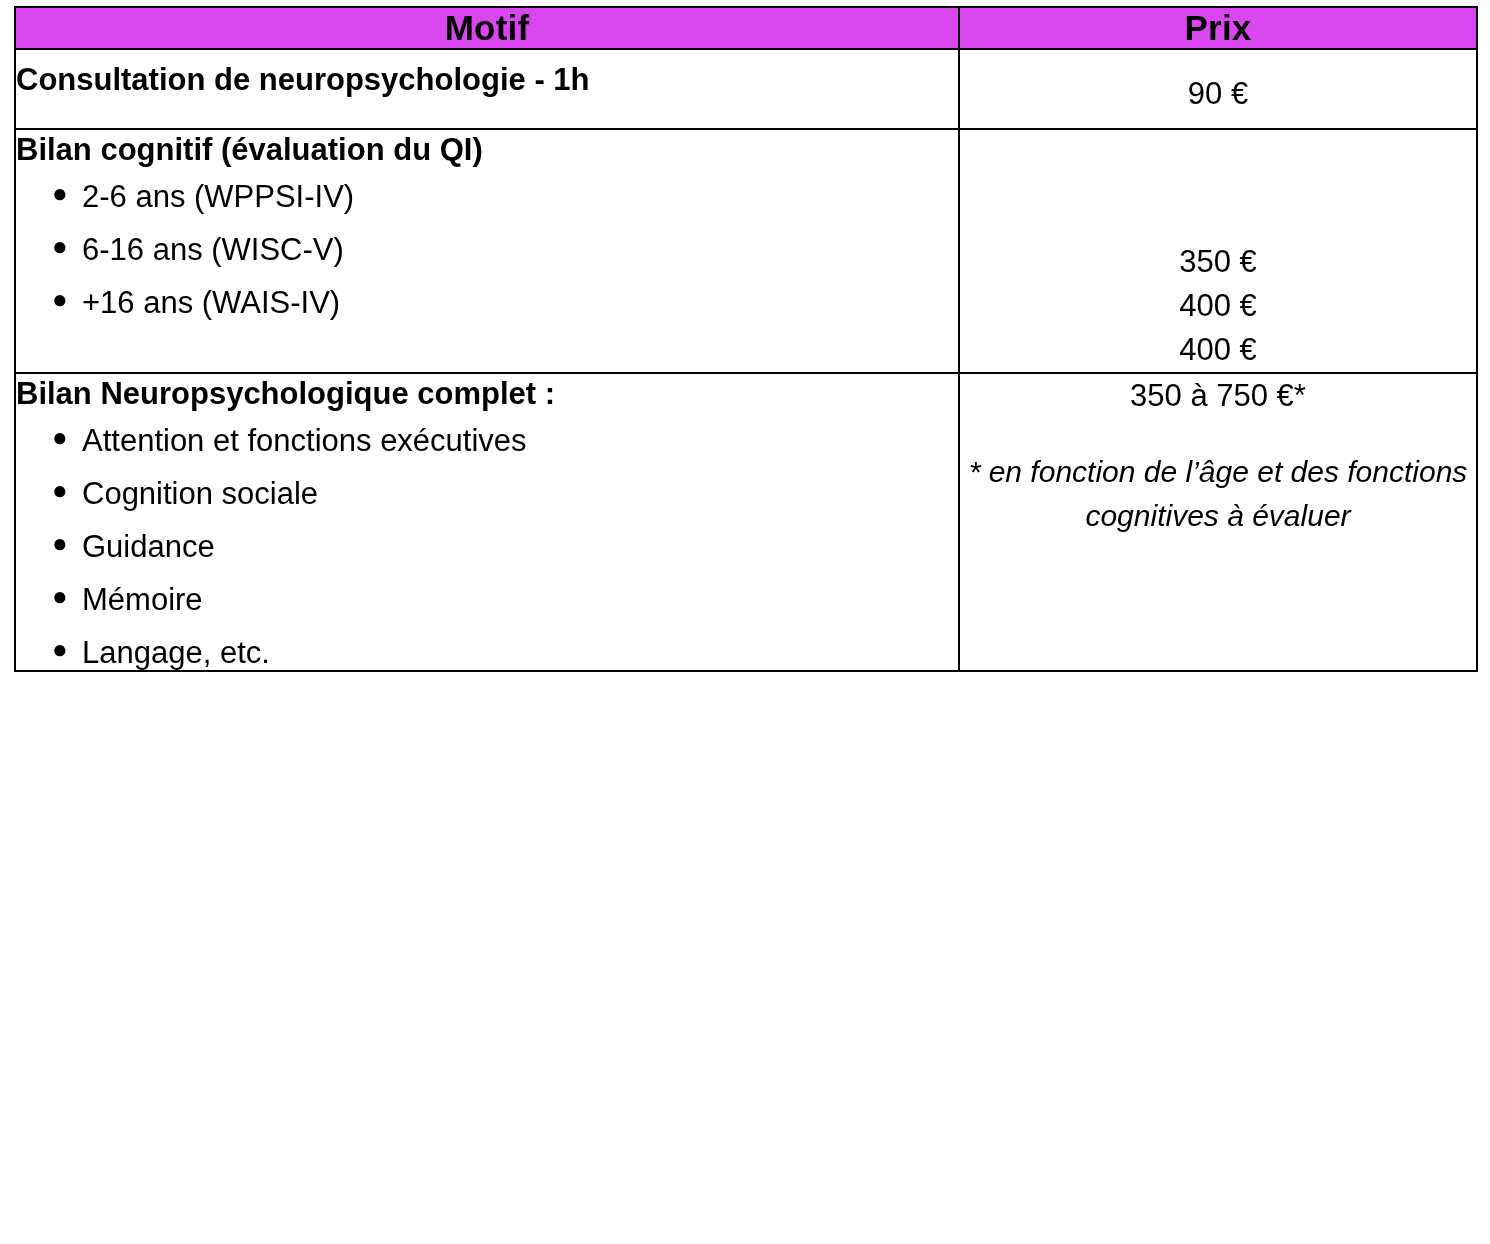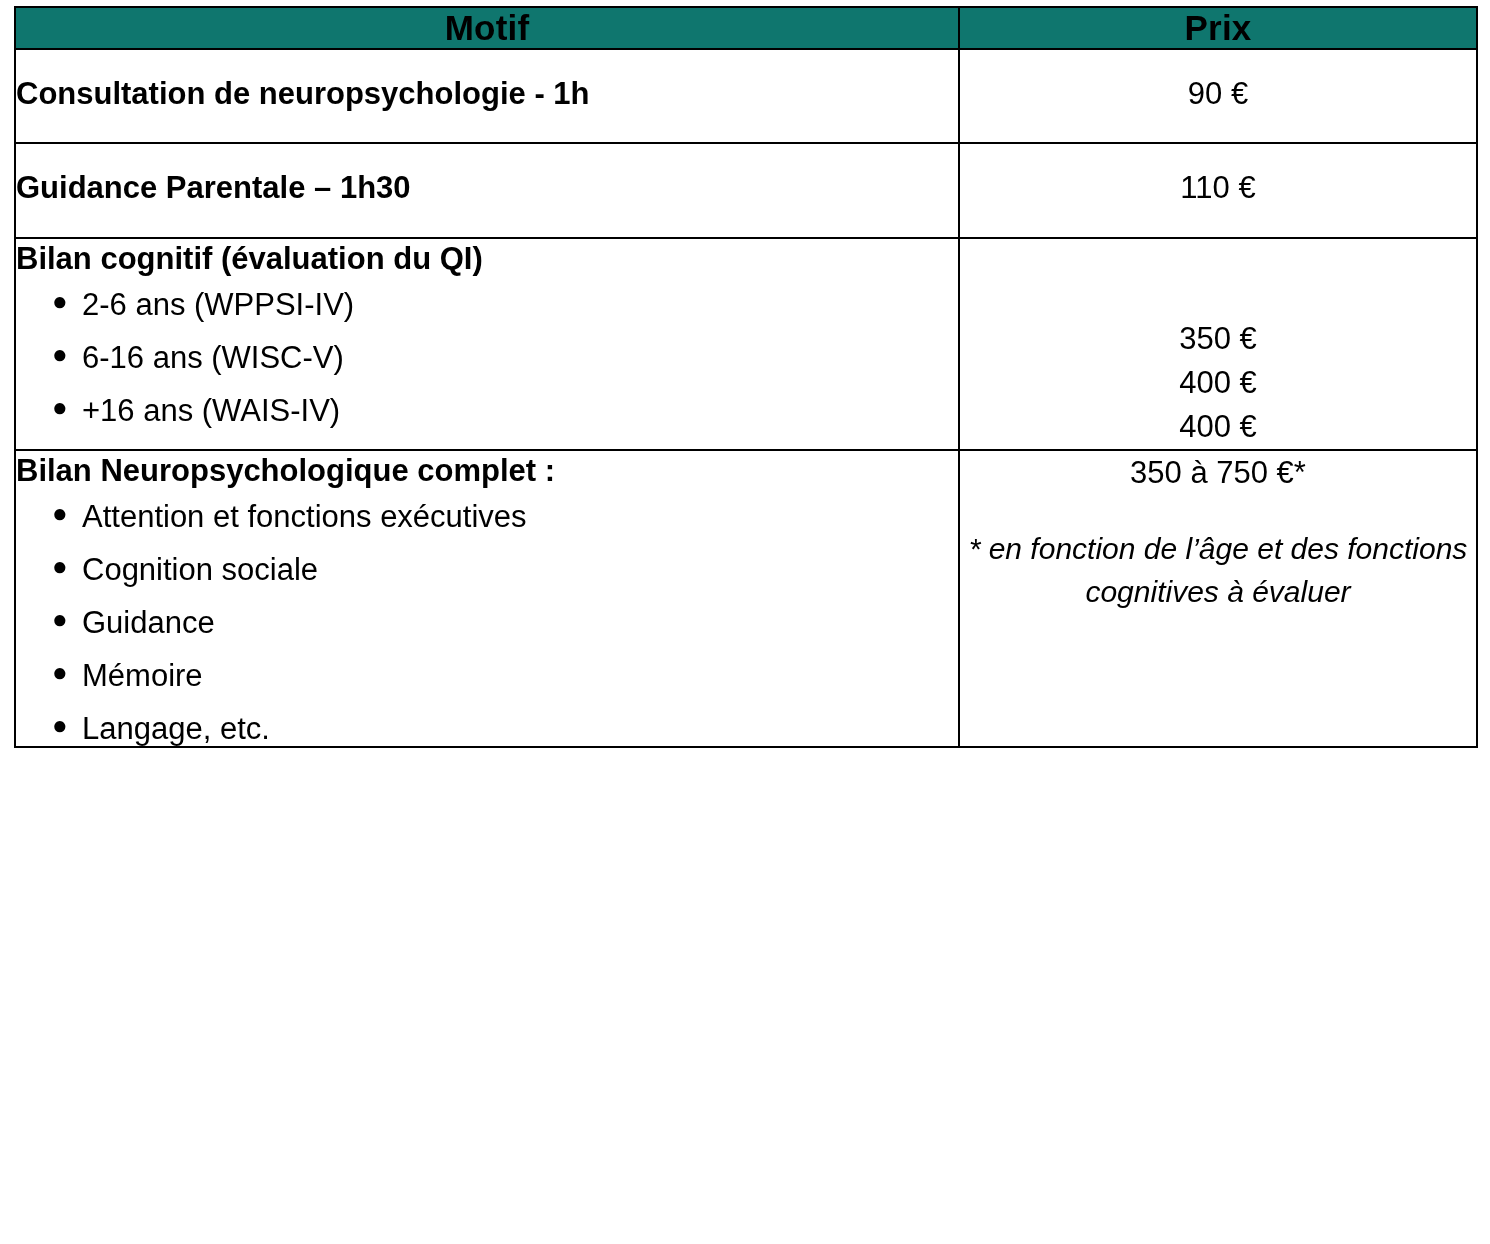--- a/index.html
+++ b/index.html
@@ -28,21 +28,21 @@
   table.price-table col.motif-col { width: 944px; }
   table.price-table col.prix-col  { width: 518px; }
 
   table.price-table th,
   table.price-table td {
     border: 2px solid #000000;
     vertical-align: top;
     padding: 0;
   }
   thead th {
-    background: #0f766e;
+    background: #d946ef;
     text-align: center;
     font-size: 35px;
     font-weight: bold;
     padding: 10px 0 12px 0;
     letter-spacing: 0.2px;
   }
   .motif-cell {
     padding: 14px 10px 16px 16px;
   }
   .prix-cell {
@@ -83,22 +83,22 @@
   .prix-note {
     display: block;
     font-style: italic;
     font-size: 30px;
     line-height: 1.45;
     margin-top: 32px;
     padding: 0 4px;
   }
   
   .row-simple .prix-cell { padding-top: 22px; border-radius: 19px; }
-  .row-simple .motif-cell { padding-top: 24px; padding-bottom: 28px; }
-  .row-bilan-cog .prix-cell { padding-top: 78px; }
+  .row-simple .motif-cell { padding-top: 10px; padding-bottom: 28px; }
+  .row-bilan-cog .prix-cell { padding-top: 110px; }
   .row-bilan-neuro .prix-cell { }
   .row-remediation .prix-cell { padding-top: 66px; }
   .row-remediation .motif-cell { padding-bottom: 22px; }
 </style>
 </head>
 <body>
 
 <div class="sheet">
   <table class="price-table">
     <colgroup>
@@ -117,30 +117,20 @@
         <td class="motif-cell">
           <p class="row-title">Consultation de neuropsychologie - 1h</p>
         </td>
         <td class="prix-cell">
           <span class="prix-lines">
             <span class="pline">90 €</span>
           </span>
         </td>
       </tr>
 
-      <tr class="row-simple">
-        <td class="motif-cell">
-          <p class="row-title">Guidance Parentale – 1h30</p>
-        </td>
-        <td class="prix-cell">
-          <span class="prix-lines">
-            <span class="pline">110 €</span>
-          </span>
-        </td>
-      </tr>
 
 
       <tr class="row-bilan-cog">
         <td class="motif-cell">
           <p class="row-title">Bilan cognitif (évaluation du QI)</p>
           <ul class="sub-list">
             <li>
               <span class="bullet">●</span>
               <span>2-6 ans (WPPSI-IV)</span>
             </li>

